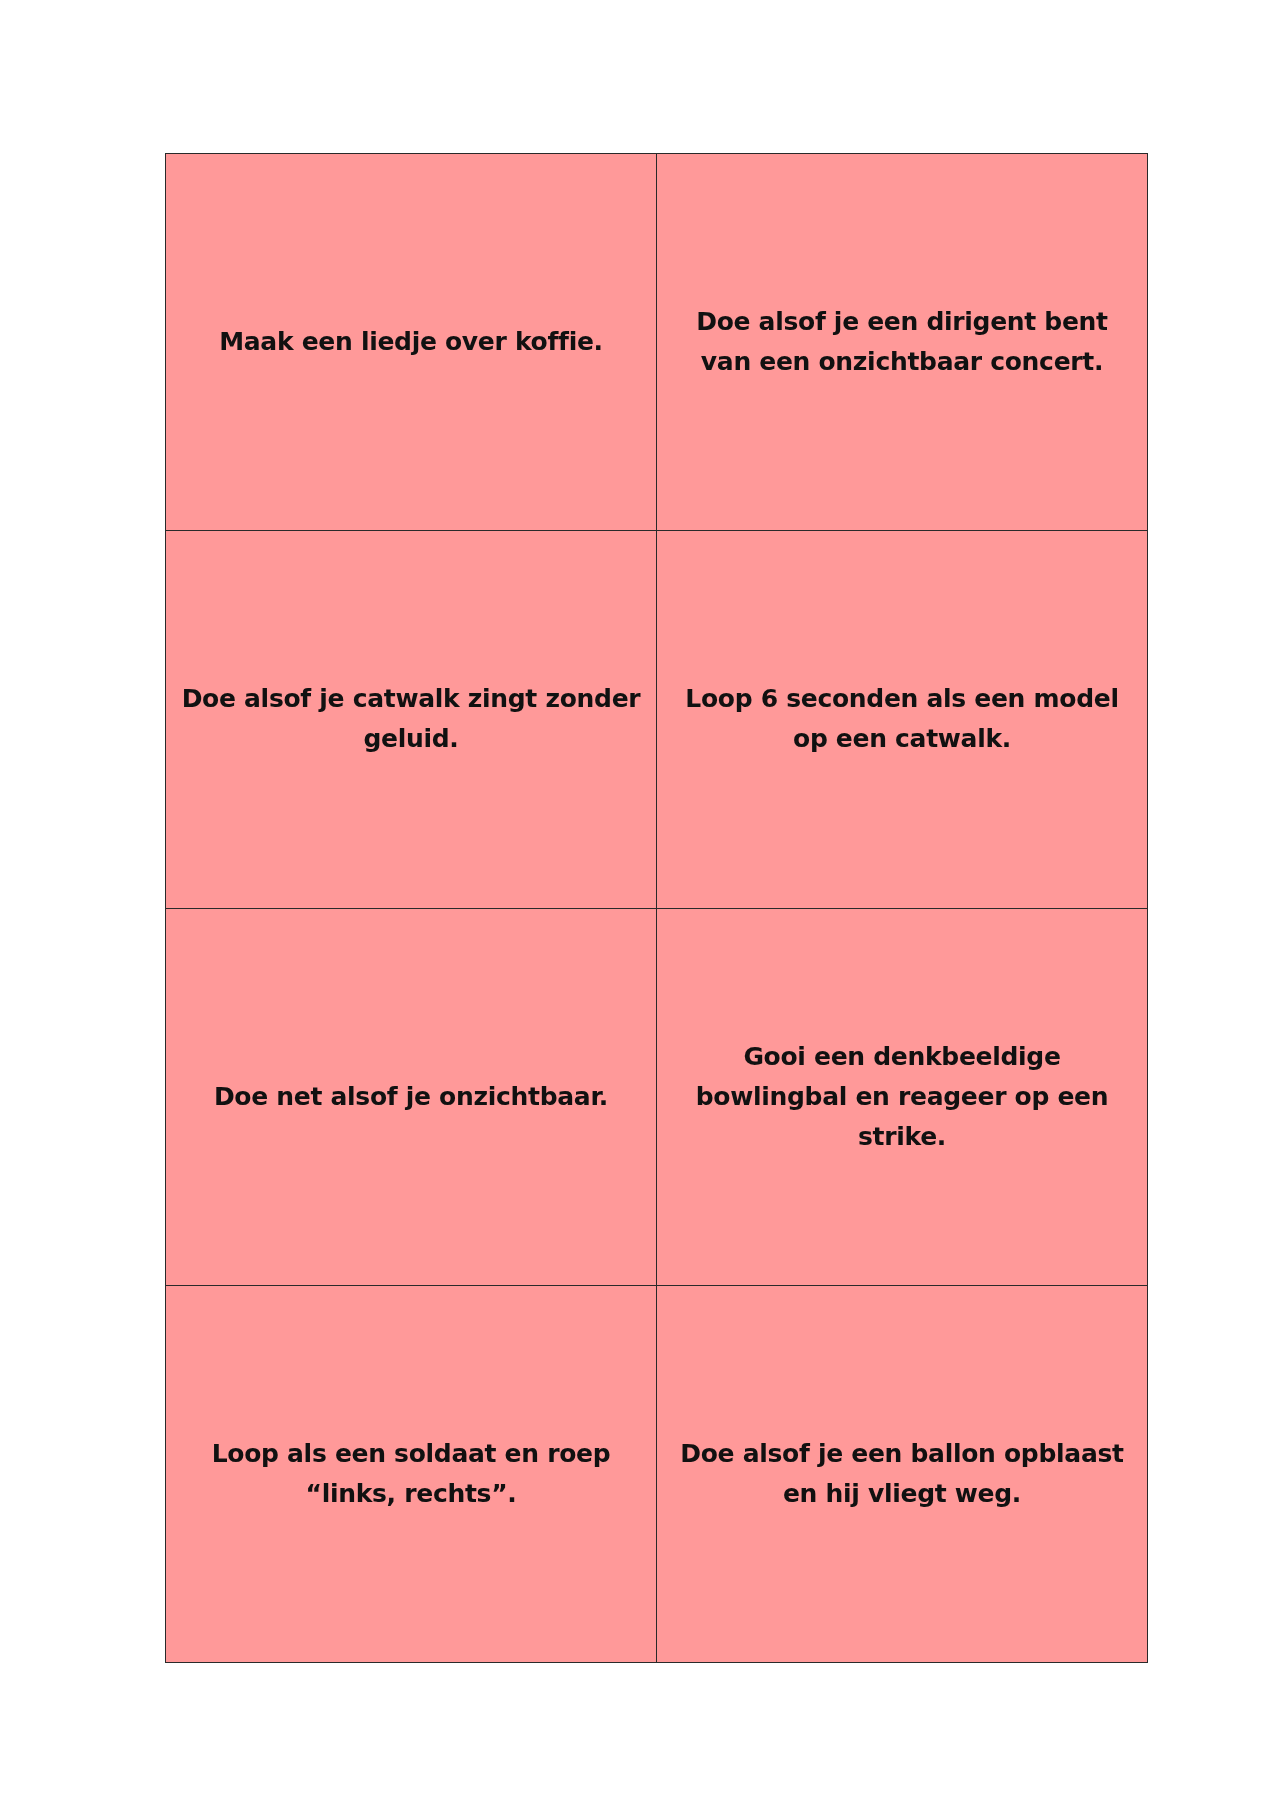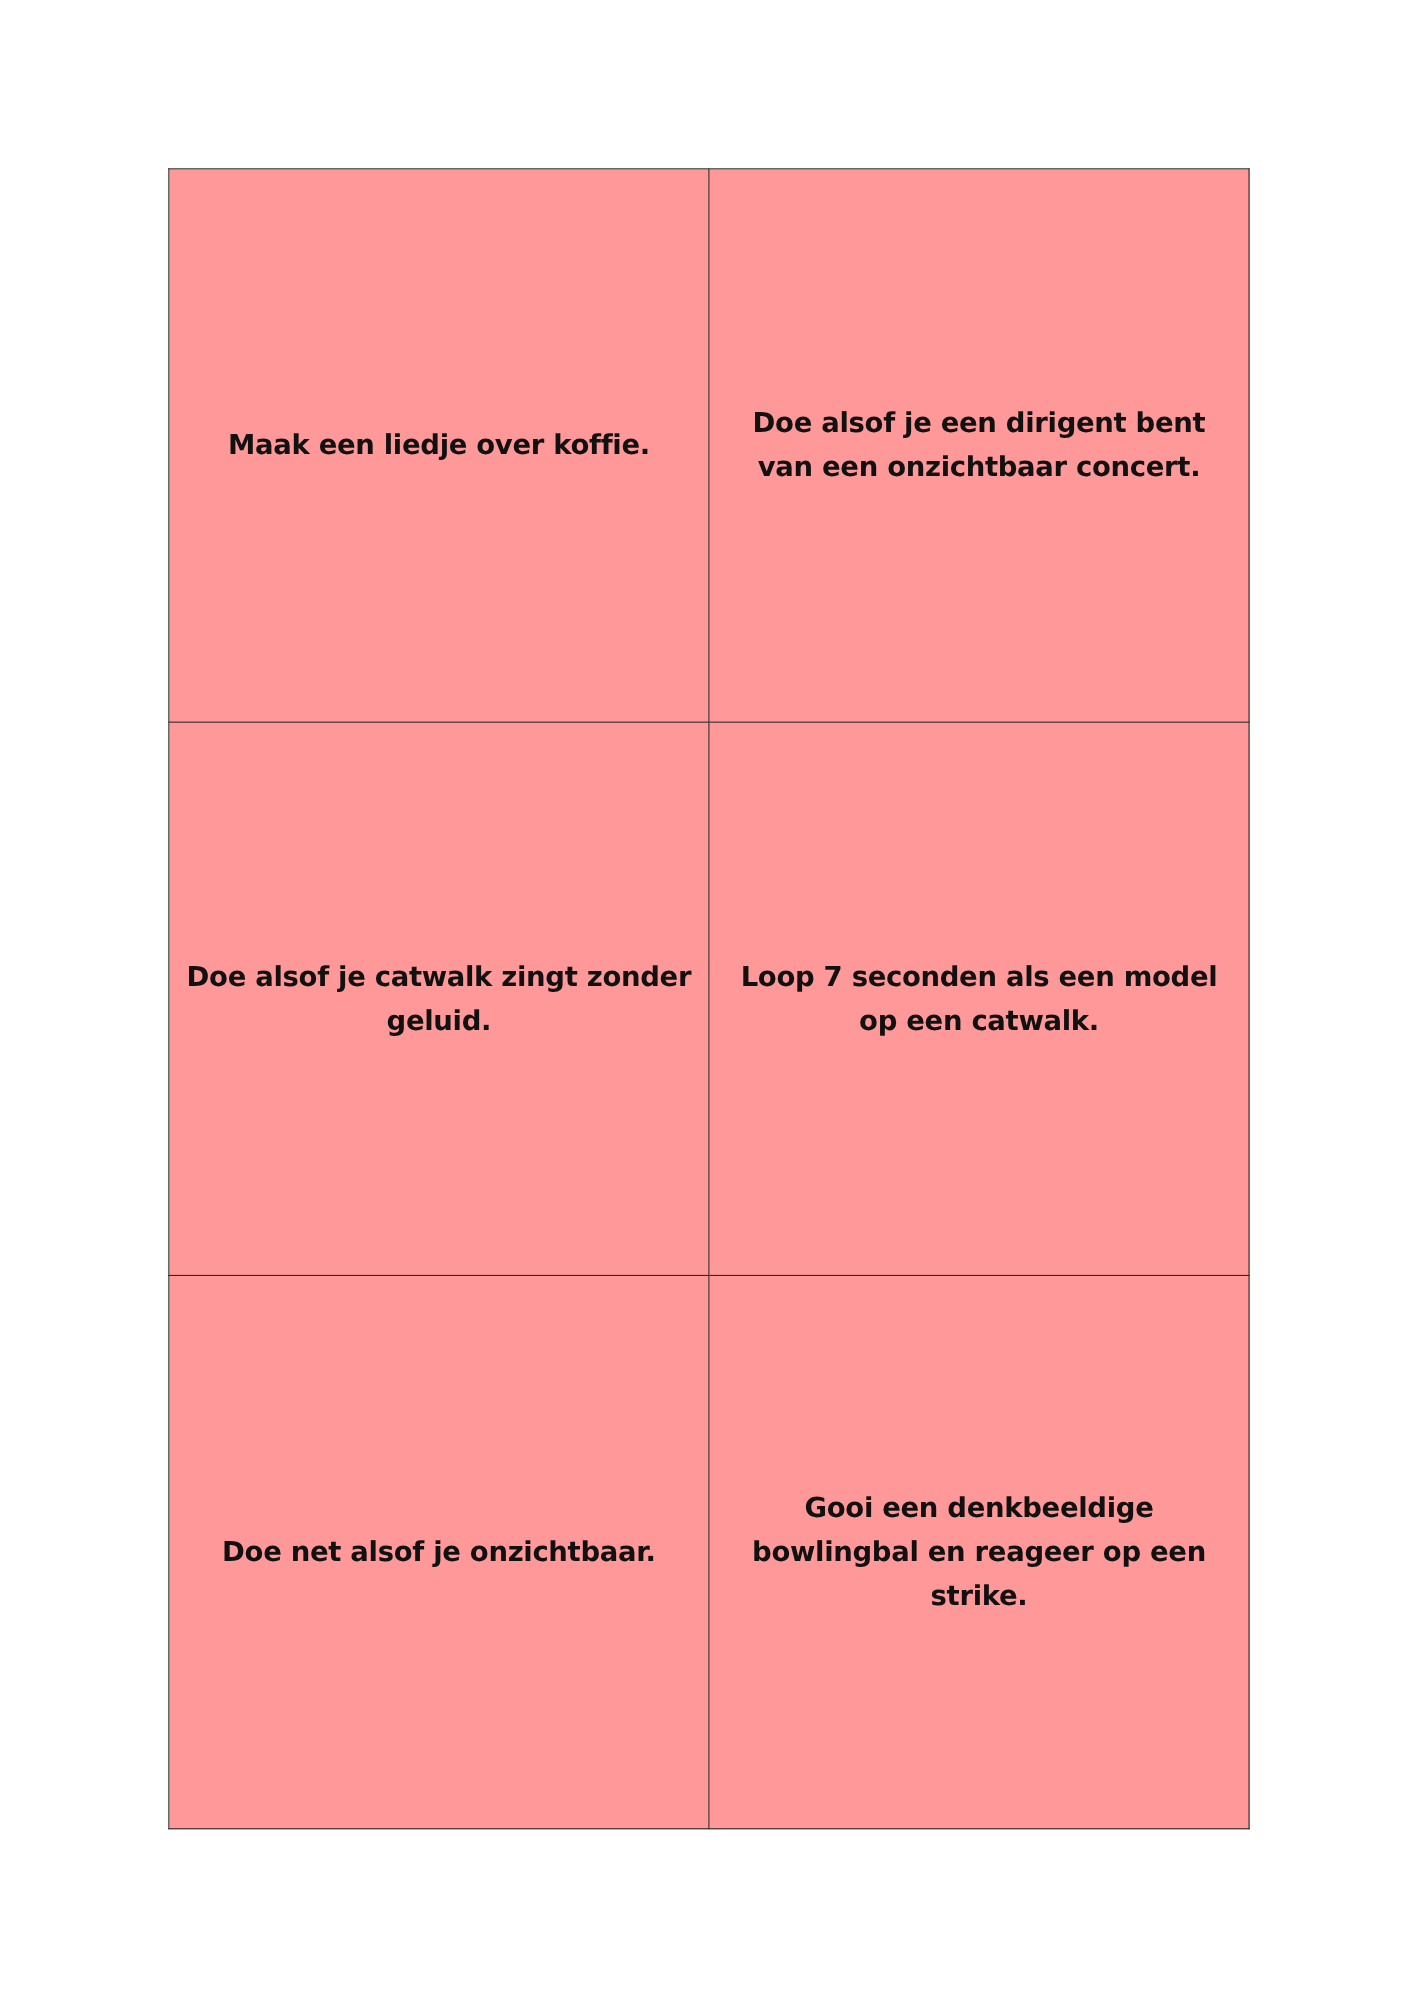--- a/index.html
+++ b/index.html
@@ -1,17 +1,17 @@
 <!DOCTYPE html>
 <html><head>
 <meta charset="utf-8">
 <style>
   html, body { margin: 0; padding: 0; background: #ffffff; }
   body { width: 1280px; height: 1810px; position: relative; overflow: hidden; }
-  .page { position: absolute; left: 0; top: 0; width: 1016px; height: 1810px; background: #ffffff; }
+  .page { position: absolute; left: 12px; top: 0; width: 1016px; height: 1810px; background: #ffffff; }
   .cards-table {
     position: absolute; left: 153px; top: 153px;
     width: 982px; height: 1510px;
     border-collapse: collapse; table-layout: fixed;
   }
   .cards-table td {
     border: 1.5px solid #2a2a2a;
     background: #ff9999;
     width: 491px; height: 302px;
     text-align: center; vertical-align: middle;
@@ -28,21 +28,25 @@
 
 <div class="page">
   <table class="cards-table">
     <tbody>
         <tr>
       <td><span class="card-text">Maak een liedje over koffie.</span></td>
       <td><span class="card-text">Doe alsof je een dirigent bent van een onzichtbaar concert.</span></td>
     </tr>
     <tr>
       <td><span class="card-text">Doe alsof je catwalk zingt zonder geluid.</span></td>
-      <td><span class="card-text">Loop 7 seconden als een model op een catwalk.</span></td>
+      <td><span class="card-text">Loop 6 seconden als een model op een catwalk.</span></td>
     </tr>
     <tr>
       <td><span class="card-text">Doe net alsof je onzichtbaar.</span></td>
       <td><span class="card-text">Gooi een denkbeeldige bowlingbal en reageer op een strike.</span></td>
+    </tr>
+    <tr>
+      <td><span class="card-text">Loop als een soldaat en roep “links, rechts”.</span></td>
+      <td><span class="card-text">Doe alsof je een ballon opblaast en hij vliegt weg.</span></td>
     </tr>
   </tbody>
     </table>
 </div>
 
 </body></html>

